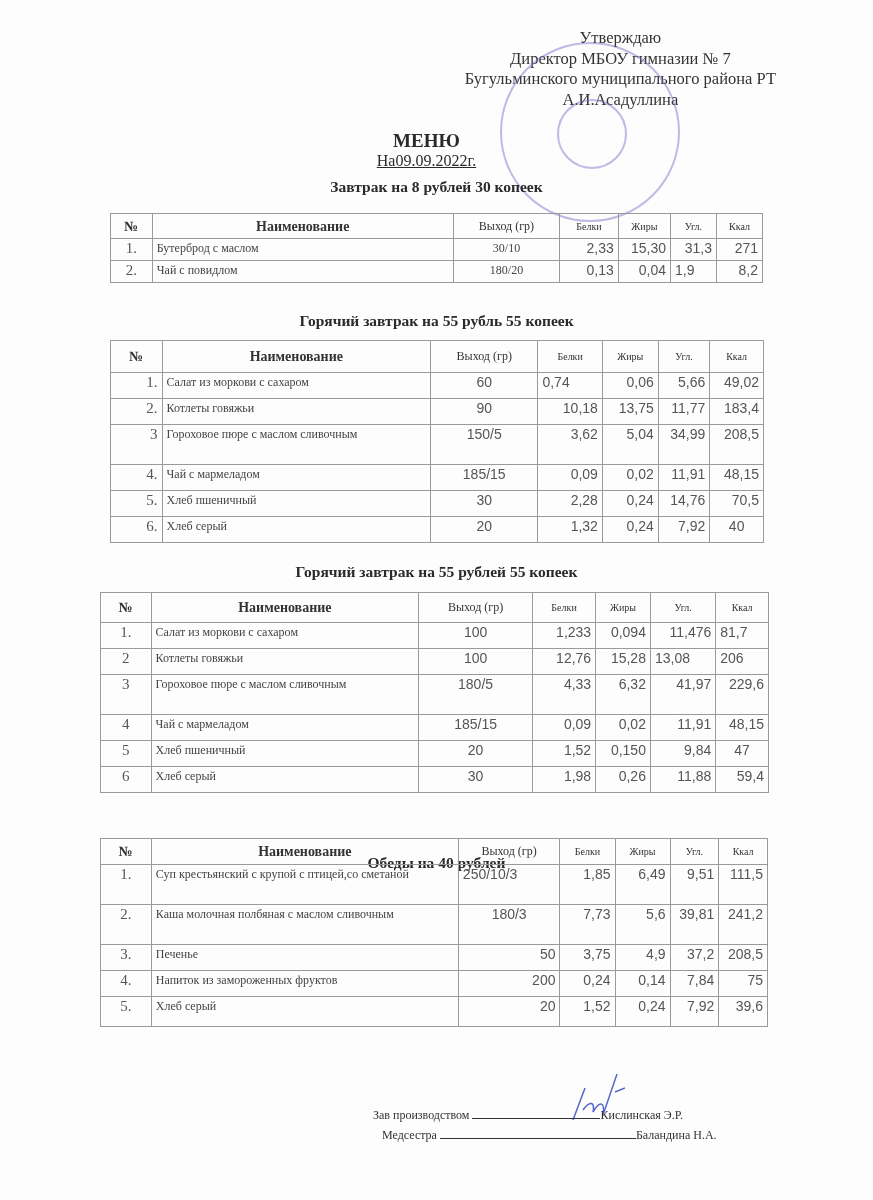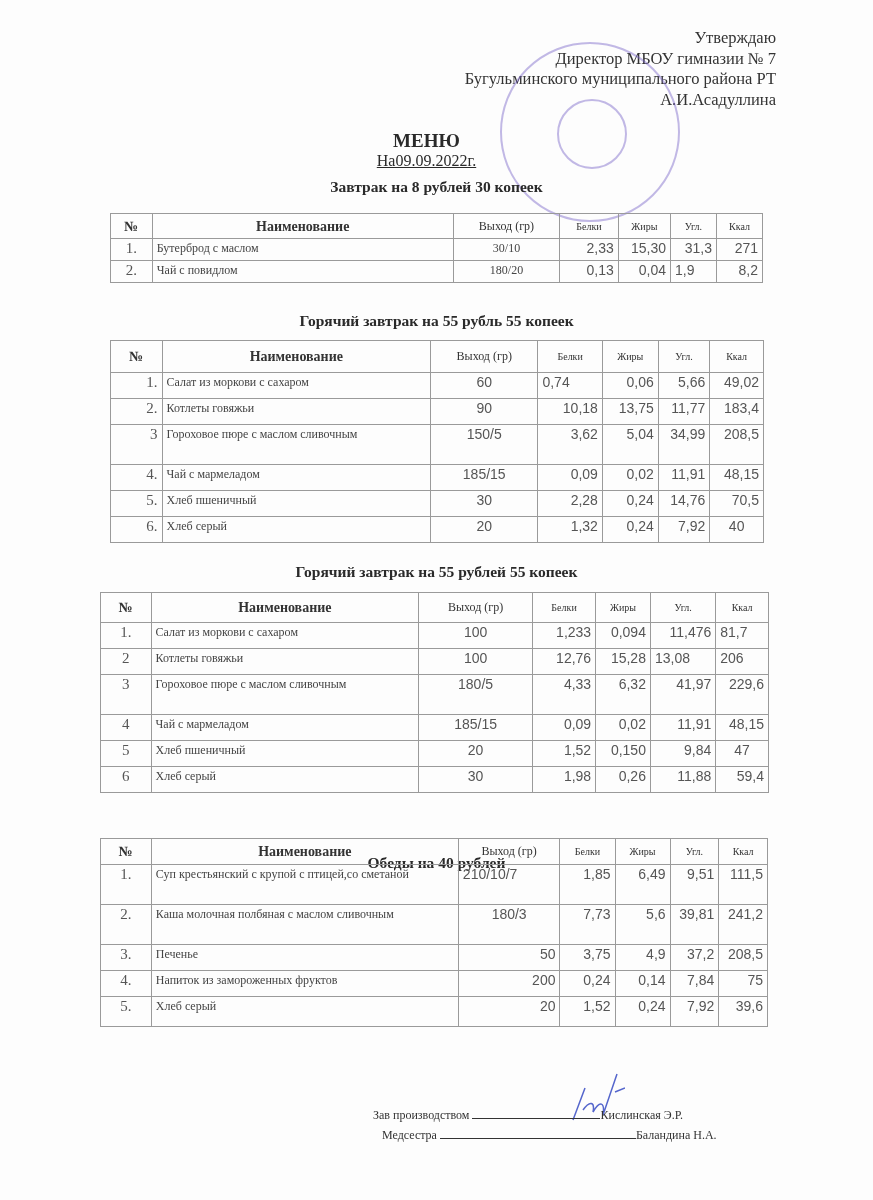--- a/index.html
+++ b/index.html
@@ -1,18 +1,18 @@
 <!DOCTYPE html>
 <html><head>
 <meta charset="utf-8">
 <style>
   html, body { margin:0; padding:0; }
   body { width:873px; height:1200px; background:#fdfdfd; position:relative; overflow:hidden;
          font-family:"Liberation Serif", serif; color:#2a2a2a; }
-  .approve { position:absolute; right:97px; top:28px; text-align:right; font-size:16.5px; line-height:20.5px; color:#333; }
+  .approve { position:absolute; right:97px; top:28px; text-align:center; font-size:16.5px; line-height:20.5px; color:#333; }
   .stamp { position:absolute; left:500px; top:42px; width:180px; height:180px; border-radius:50%;
            border:2px solid rgba(120,100,200,0.45); box-sizing:border-box; }
   .stamp::after { content:""; position:absolute; left:55px; top:55px; width:66px; height:66px; border-radius:50%;
            border:2px solid rgba(120,100,200,0.45); }
   .title { position:absolute; left:0; width:873px; text-align:center; }
   .t-menu { top:130px; left:-10px; font-weight:bold; font-size:19px; }
   .t-date { top:152px; left:-10px; font-size:16px; }
   .t-date span { text-decoration:underline; }
   .sec { position:absolute; left:0; width:873px; text-align:center; font-weight:bold; font-size:15.5px; }
   table { position:absolute; border-collapse:collapse; font-family:"Liberation Sans", sans-serif; }
@@ -257,21 +257,21 @@
     <th>Наименование</th>
     <th class="sm" style="font-size:12px">Выход (гр)</th>
     <th class="sm">Белки</th>
     <th class="sm">Жиры</th>
     <th class="sm">Угл.</th>
     <th class="sm">Ккал</th>
   </tr>
   <tr style="height:40px">
         <td class="noc">1.</td>
         <td class="name">Суп крестьянский с крупой с птицей,со сметаной</td>
-        <td>210/10/7</td>
+        <td>250/10/3</td>
         <td class="num">1,85</td>
         <td class="num">6,49</td>
         <td class="num">9,51</td>
         <td class="num">111,5</td>
       </tr>
   <tr style="height:40px">
         <td class="noc">2.</td>
         <td class="name">Каша молочная полбяная с маслом сливочным</td>
         <td class="c">180/3</td>
         <td class="num">7,73</td>

